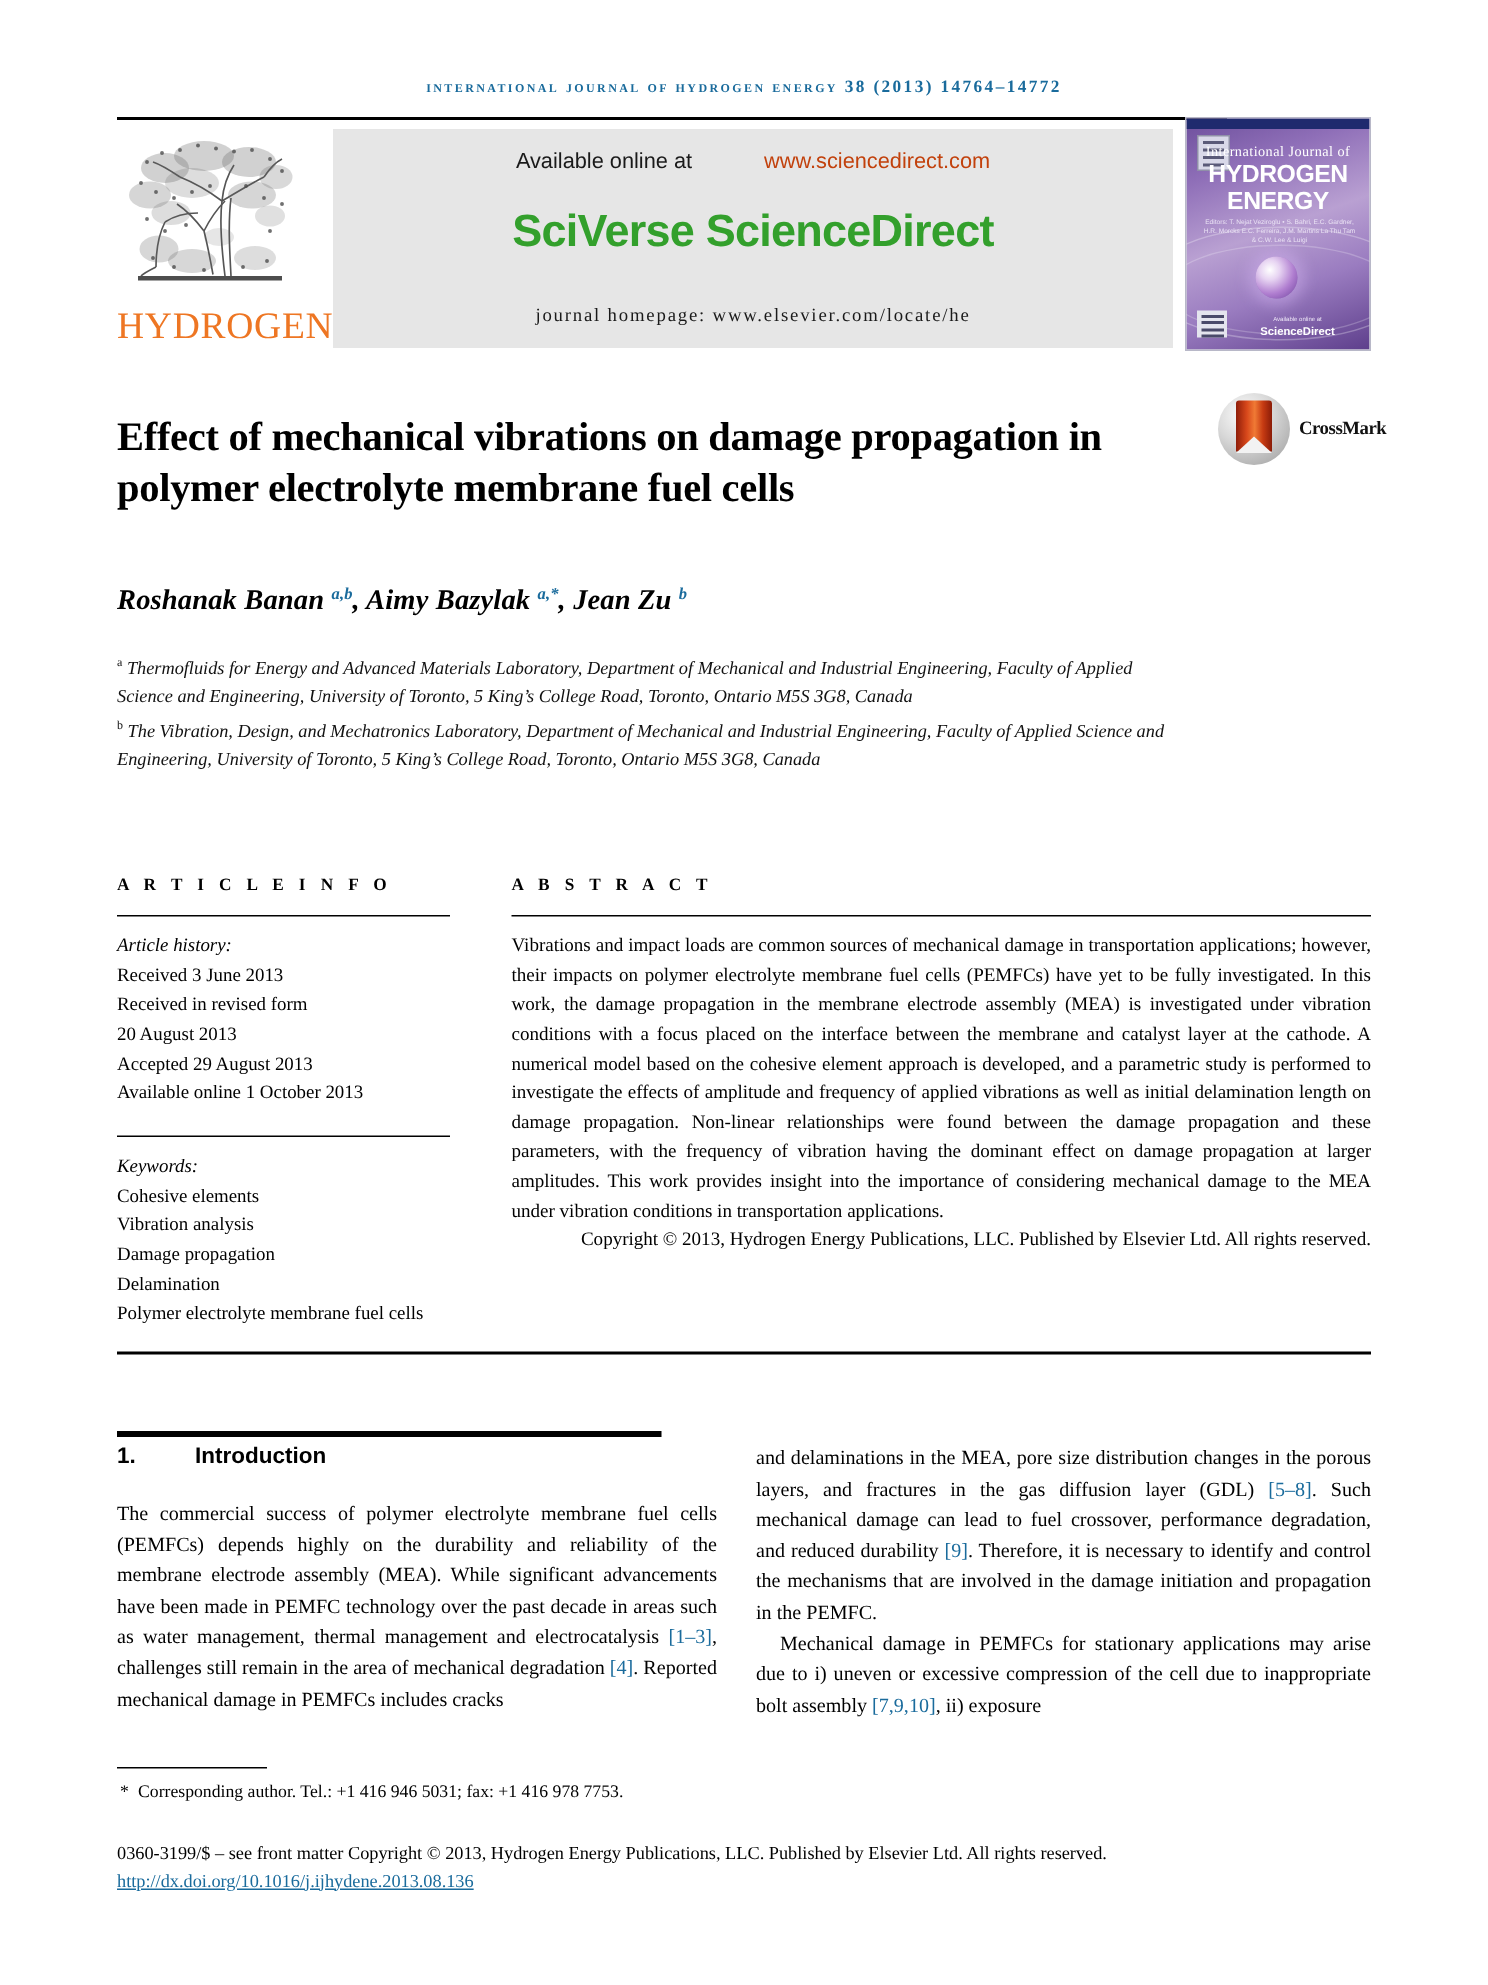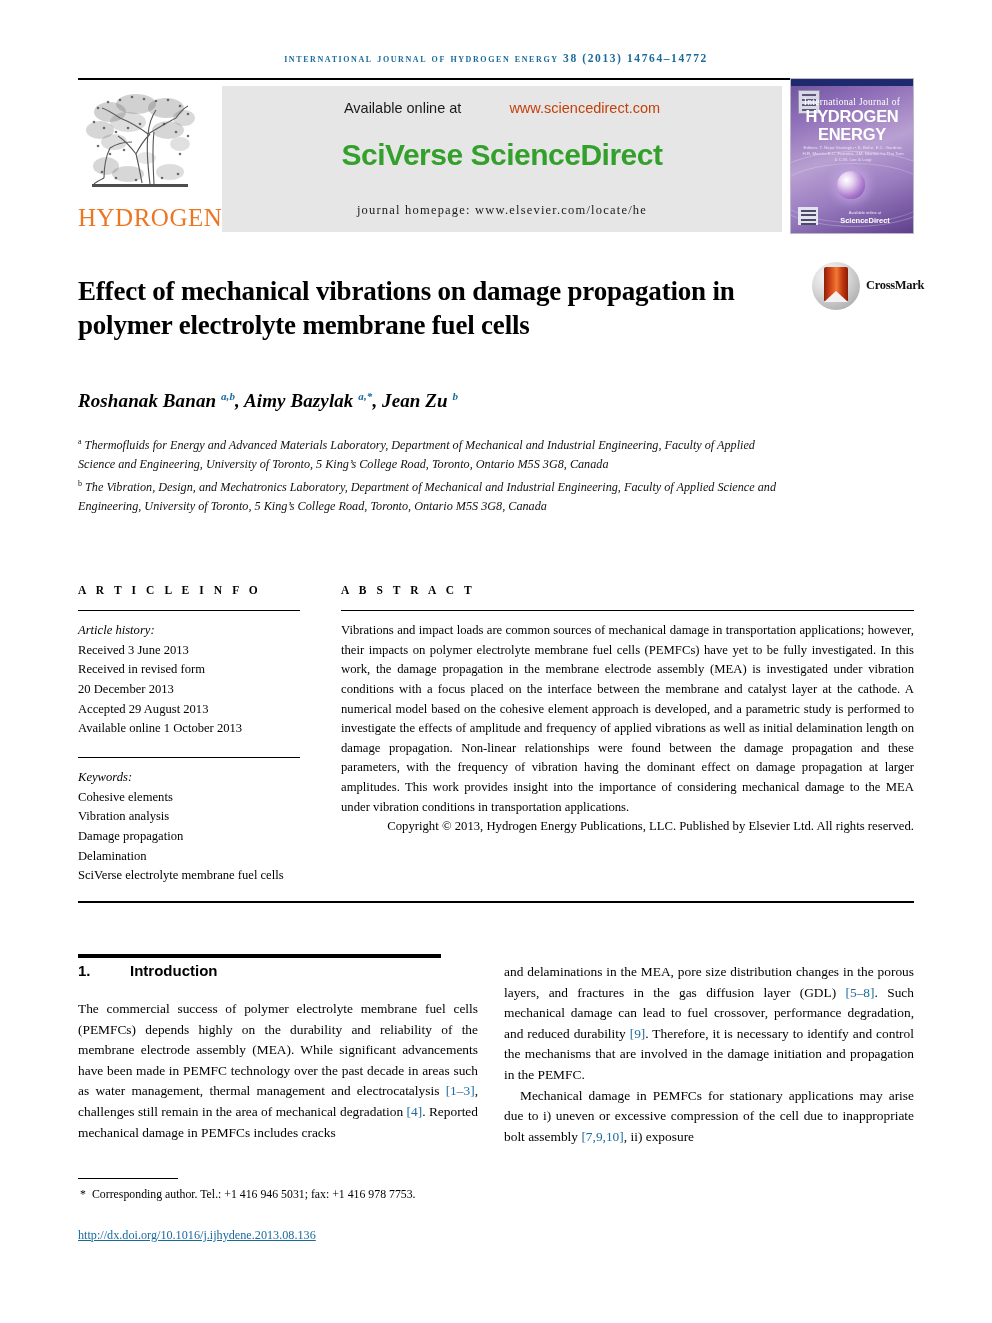--- a/index.html
+++ b/index.html
@@ -630,33 +630,33 @@
     <p class="affil-block"><sup>b</sup> The Vibration, Design, and Mechatronics Laboratory, Department of Mechanical and Industrial Engineering, Faculty of Applied Science and Engineering, University of Toronto, 5 King’s College Road, Toronto, Ontario M5S 3G8, Canada</p>
   </div>
 
   <div class="col-info">
     <div class="sect-head">A R T I C L E    I N F O</div>
     <div class="hr-thin"></div>
     <div class="info-body">
       <span class="lab kw-line">Article history:</span>
       <span class="kw-line">Received 3 June 2013</span>
       <span class="kw-line">Received in revised form</span>
-      <span class="kw-line">20 December 2013</span>
+      <span class="kw-line">20 August 2013</span>
       <span class="kw-line">Accepted 29 August 2013</span>
       <span class="kw-line">Available online 1 October 2013</span>
     </div>
     <div class="info-gap"></div>
     <div class="hr-thin2"></div>
     <div class="info-body">
       <span class="lab kw-line">Keywords:</span>
       <span class="kw-line">Cohesive elements</span>
       <span class="kw-line">Vibration analysis</span>
       <span class="kw-line">Damage propagation</span>
       <span class="kw-line">Delamination</span>
-      <span class="kw-line" style="text-align:justify;display:block;">SciVerse electrolyte membrane fuel cells</span>
+      <span class="kw-line" style="text-align:justify;display:block;">Polymer electrolyte membrane fuel cells</span>
     </div>
   </div>
 
   <div class="col-abs">
     <div class="sect-head">A B S T R A C T</div>
     <div class="hr-thin"></div>
     <div class="abs-body">Vibrations and impact loads are common sources of mechanical damage in transportation applications; however, their impacts on polymer electrolyte membrane fuel cells (PEMFCs) have yet to be fully investigated. In this work, the damage propagation in the membrane electrode assembly (MEA) is investigated under vibration conditions with a focus placed on the interface between the membrane and catalyst layer at the cathode. A numerical model based on the cohesive element approach is developed, and a parametric study is performed to investigate the effects of amplitude and frequency of applied vibrations as well as initial delamination length on damage propagation. Non-linear relationships were found between the damage propagation and these parameters, with the frequency of vibration having the dominant effect on damage propagation at larger amplitudes. This work provides insight into the importance of considering mechanical damage to the MEA under vibration conditions in transportation applications.</div>
     <div class="abs-copy">Copyright © 2013, Hydrogen Energy Publications, LLC. Published by Elsevier Ltd. All rights reserved.</div>
   </div>
 
@@ -676,16 +676,17 @@
 
   <div class="fn-rule"></div>
   <div class="footnotes">
     <div style="position:relative;">
       <span class="star">*</span>
       <div class="fn-line">Corresponding author. Tel.: +1 416 946 5031; fax: +1 416 978 7753.</div>
     </div>
   </div>
 
   <div class="imprint">
+    <div>0360-3199/$ – see front matter Copyright © 2013, Hydrogen Energy Publications, LLC. Published by Elsevier Ltd. All rights reserved.</div>
     <a class="doi" href="#">http://dx.doi.org/10.1016/j.ijhydene.2013.08.136</a>
   </div>
 
 </div>
 
 </body></html>

